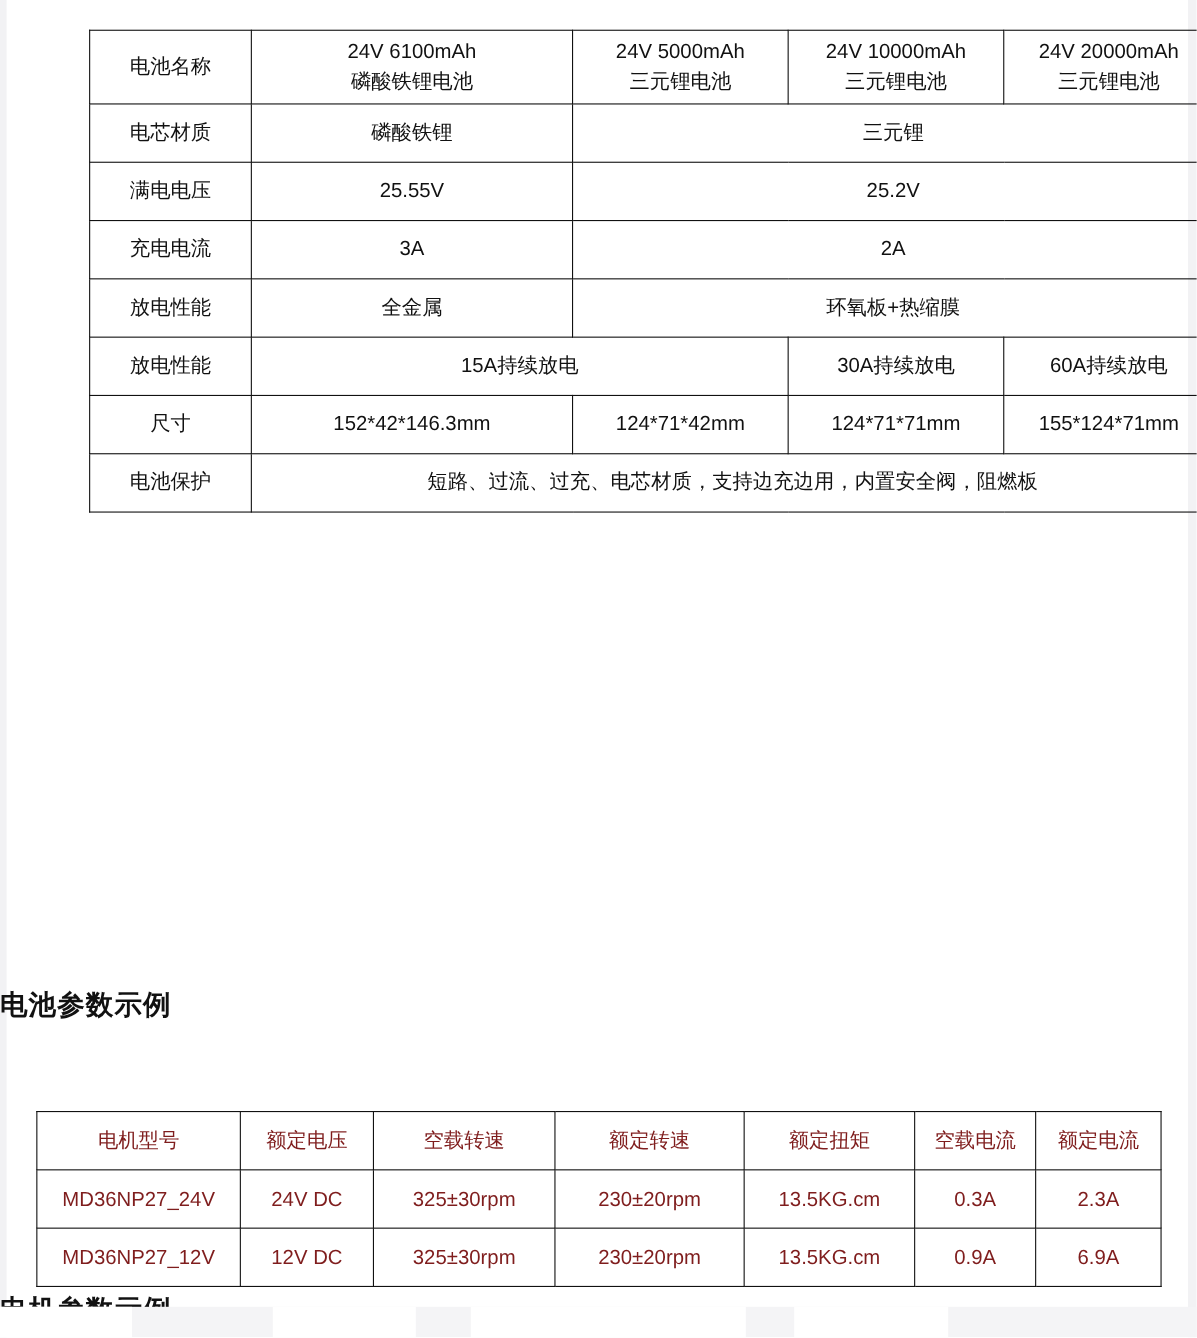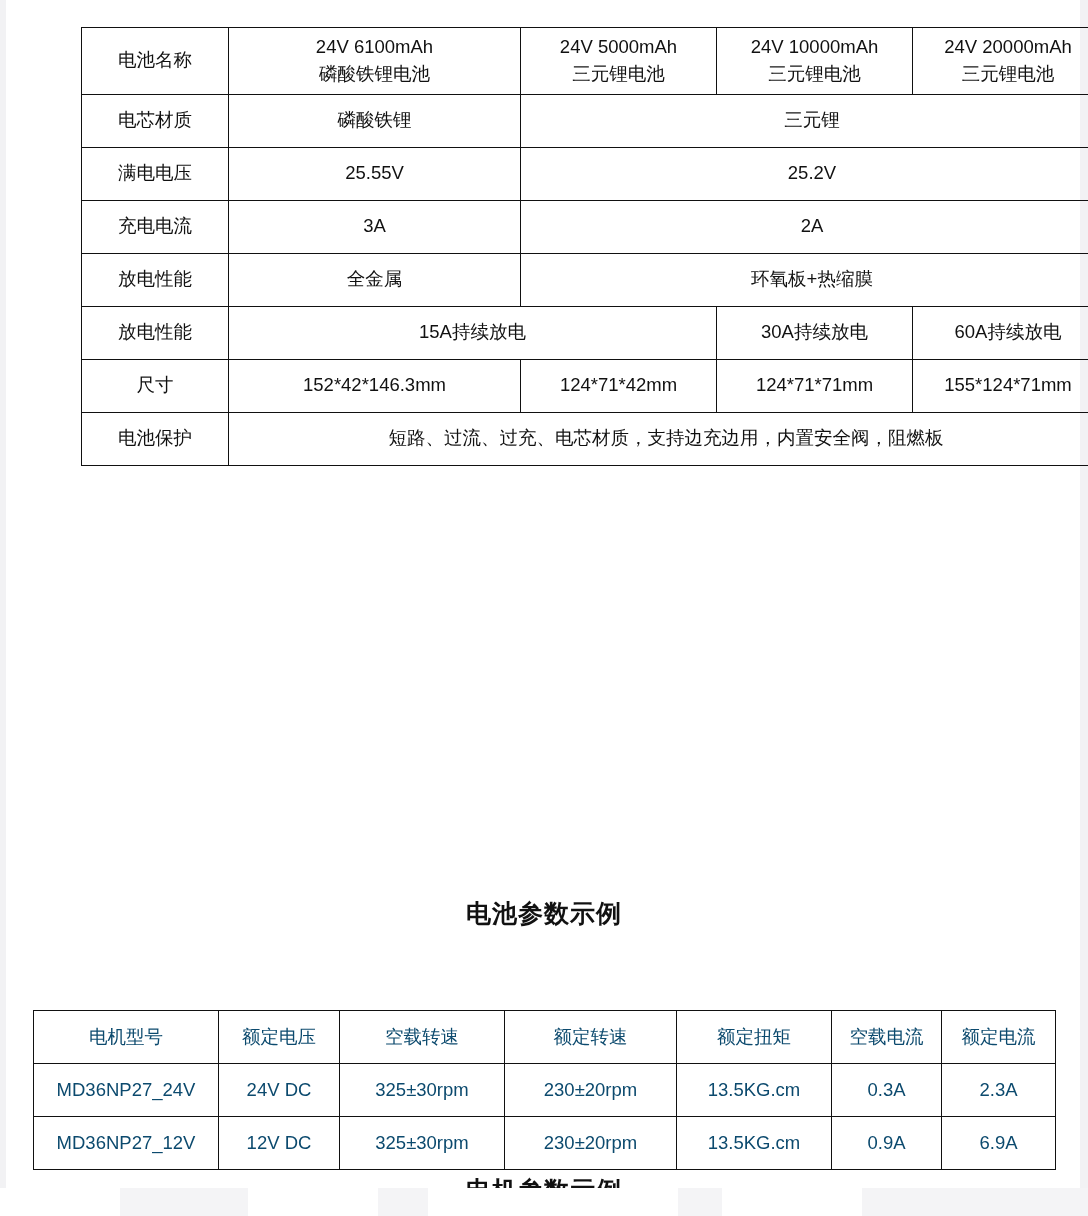--- a/index.html
+++ b/index.html
@@ -70,21 +70,21 @@
     width: 147px;
   }
   .battery-table tr { height: 53px; }
   .battery-table tr.tall { height: 78px; }
   .cellline { display: block; }
 
   
   .caption {
     position: absolute;
     width: 100%;
-    text-align: center;
+    text-align: left;
     font-size: 25px;
     font-weight: bold;
     color: #111111;
     letter-spacing: 1px;
   }
   #caption-battery { top: 897px; left: 0; }
   #caption-motor  { top: 1174px; left: 0; }
 
   
   .motor-wrap {
@@ -94,21 +94,21 @@
     width: 1022px;
   }
   .motor-table td {
     border: 1px solid #111111;
     text-align: center;
     vertical-align: middle;
     font-size: 18.5px;
     line-height: 1.4;
     padding: 6px 2px;
     height: 40px;
-    color: #0c4a6e;
+    color: #7f1d1d;
   }
   .motor-table col.c0 { width: 185px; }
   .motor-table col.c1 { width: 121px; }
   .motor-table col.c2 { width: 165px; }
   .motor-table col.c3 { width: 172px; }
   .motor-table col.c4 { width: 155px; }
   .motor-table col.c5 { width: 110px; }
   .motor-table col.c6 { width: 114px; }
 </style>
 </head>

